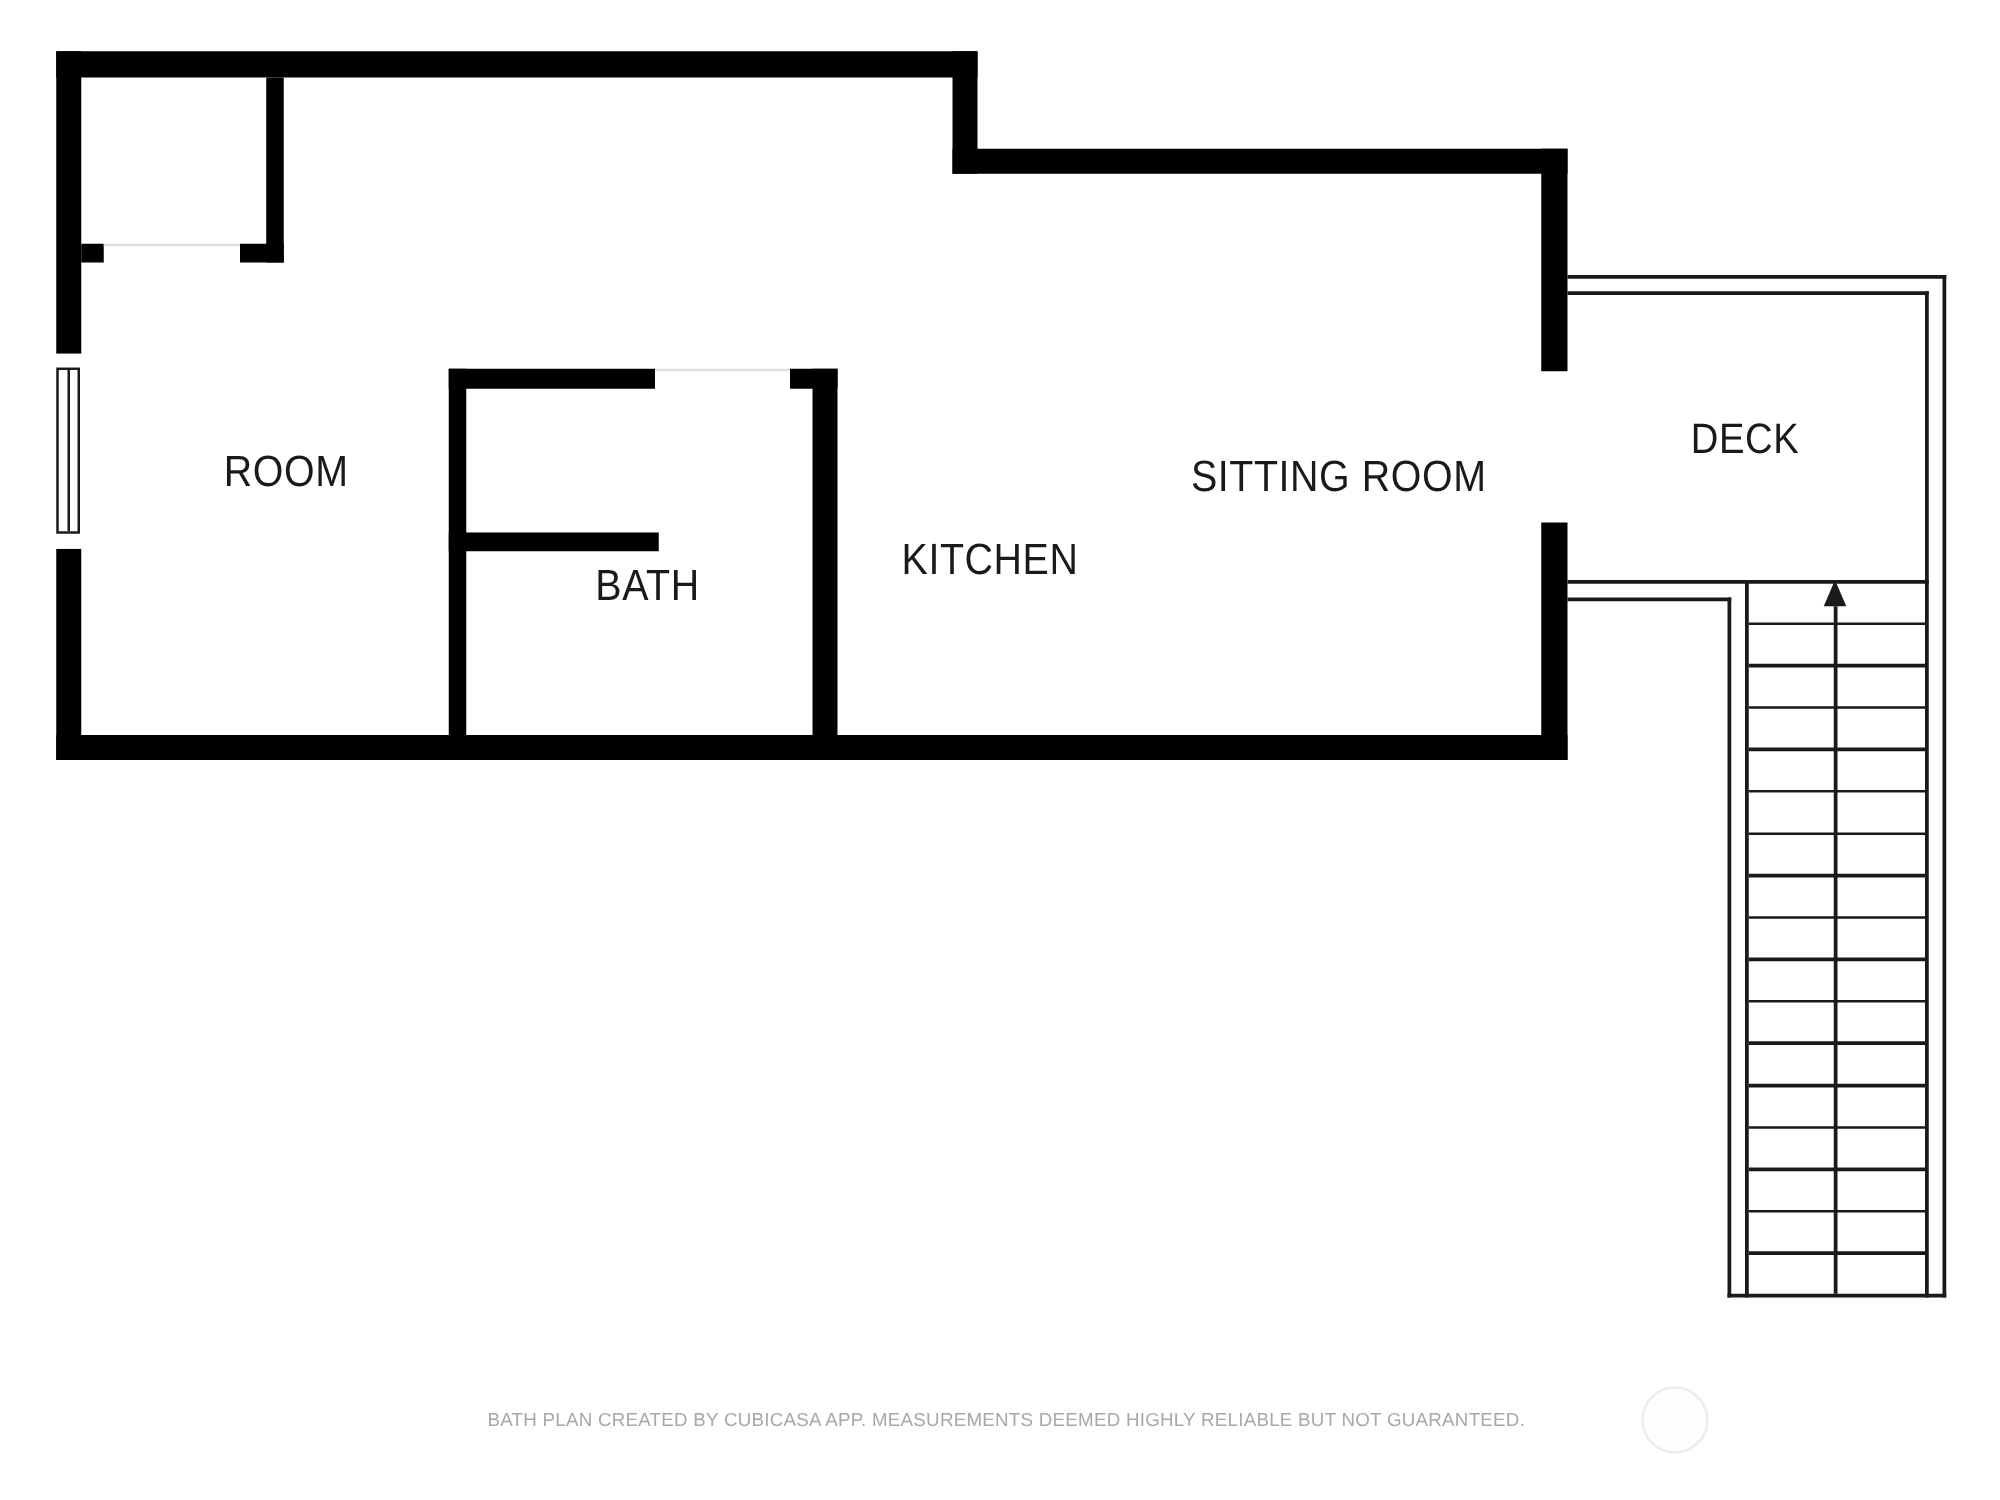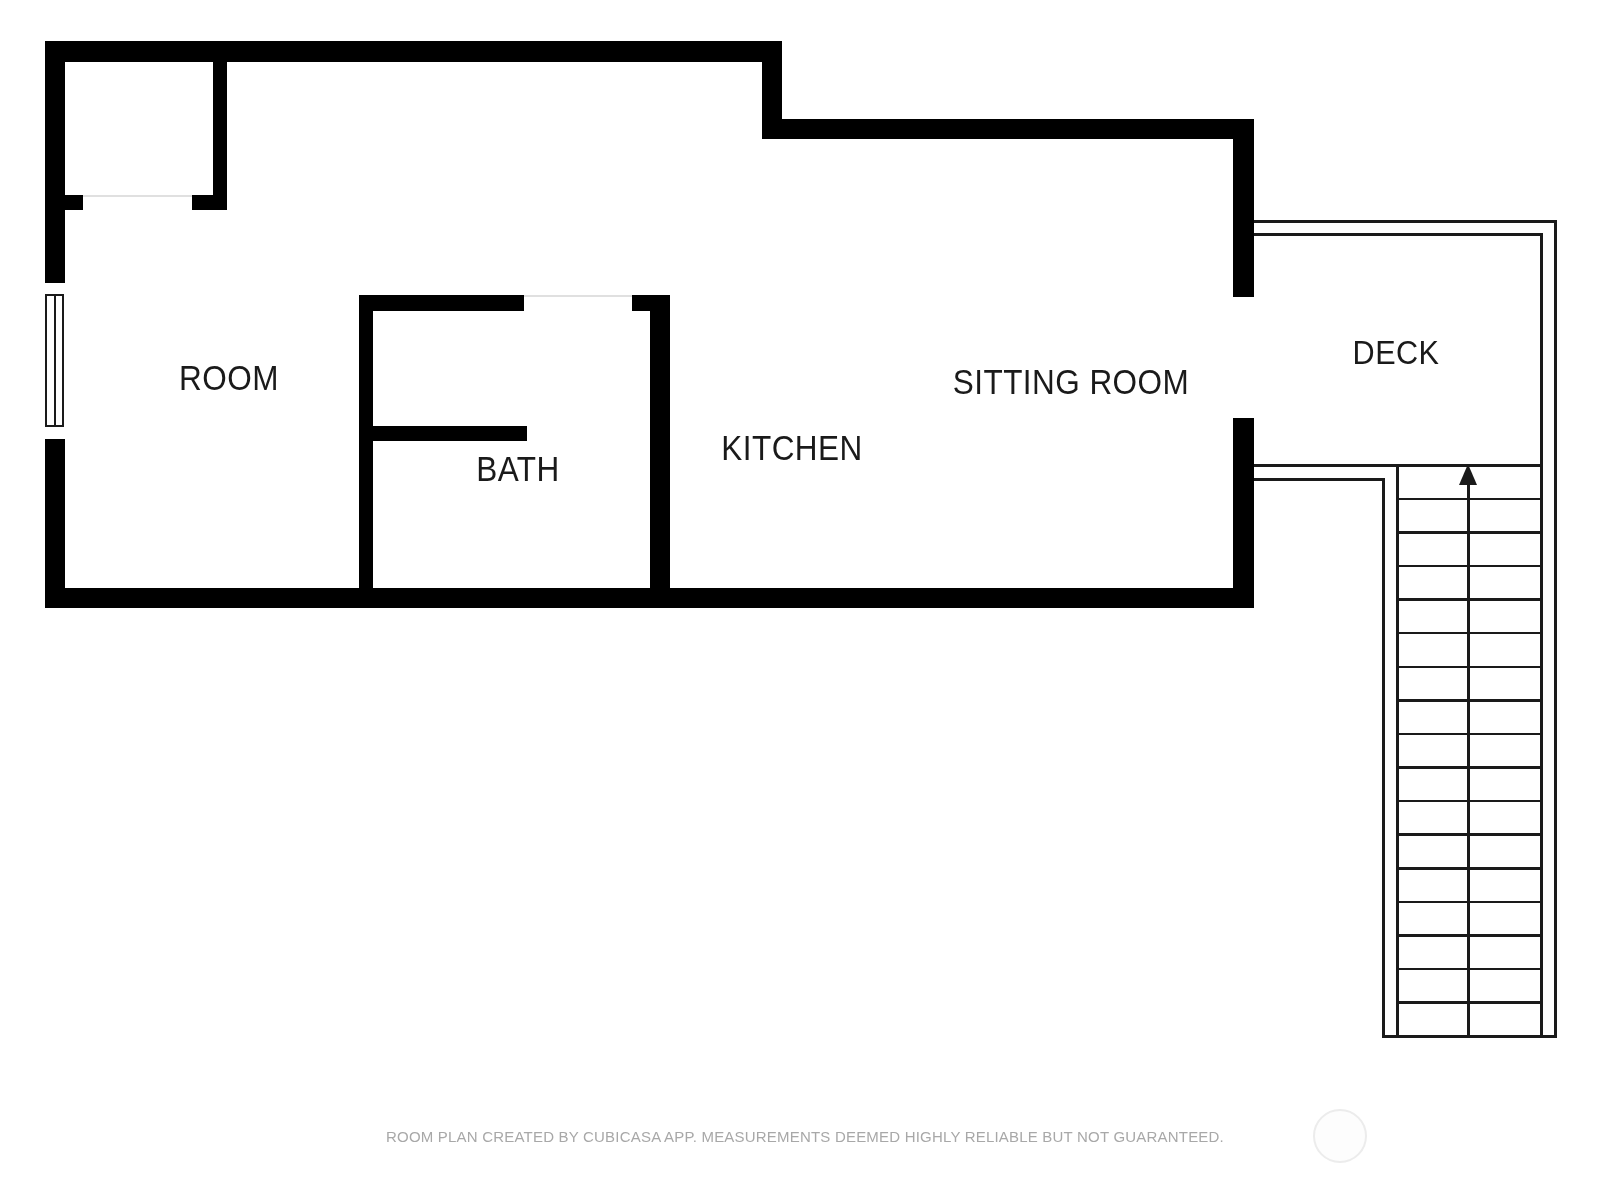--- a/index.html
+++ b/index.html
@@ -43,21 +43,21 @@
   .watermark {
     position: absolute;
     border-radius: 50%;
     box-sizing: border-box;
   }
 </style>
 </head>
 <body>
 
 <div id="canvas" style="width: 1600px; height: 1200px; background: rgb(255, 255, 255);">
-  <div class="footer" style="left: 805px; top: 1136px; font-size: 15px; color: rgb(168, 168, 168);">ROOM PLAN CREATED BY CUBICASA APP. MEASUREMENTS DEEMED HIGHLY RELIABLE BUT NOT GUARANTEED.</div>
+  <div class="footer" style="left: 805px; top: 1136px; font-size: 15px; color: rgb(168, 168, 168);">BATH PLAN CREATED BY CUBICASA APP. MEASUREMENTS DEEMED HIGHLY RELIABLE BUT NOT GUARANTEED.</div>
   <div class="watermark" style="left: 1313px; top: 1109px; width: 54px; height: 54px; border: 2px solid rgb(236, 236, 236); background: rgb(253, 253, 253);"></div>
 <div class="abs" style="left: 45px; top: 41px; width: 20px; height: 242px; background: rgb(0, 0, 0);"></div>
     <div class="abs" style="left: 45px; top: 439px; width: 20px; height: 169px; background: rgb(0, 0, 0);"></div>
     <div class="abs" style="left: 45px; top: 41px; width: 737px; height: 21px; background: rgb(0, 0, 0);"></div>
     <div class="abs" style="left: 762px; top: 41px; width: 20px; height: 98px; background: rgb(0, 0, 0);"></div>
     <div class="abs" style="left: 762px; top: 119px; width: 492px; height: 20px; background: rgb(0, 0, 0);"></div>
     <div class="abs" style="left: 1233px; top: 119px; width: 21px; height: 178px; background: rgb(0, 0, 0);"></div>
     <div class="abs" style="left: 1233px; top: 418px; width: 21px; height: 190px; background: rgb(0, 0, 0);"></div>
     <div class="abs" style="left: 45px; top: 588px; width: 1209px; height: 20px; background: rgb(0, 0, 0);"></div>
     <div class="abs" style="left: 213px; top: 62px; width: 14px; height: 148px; background: rgb(0, 0, 0);"></div>

